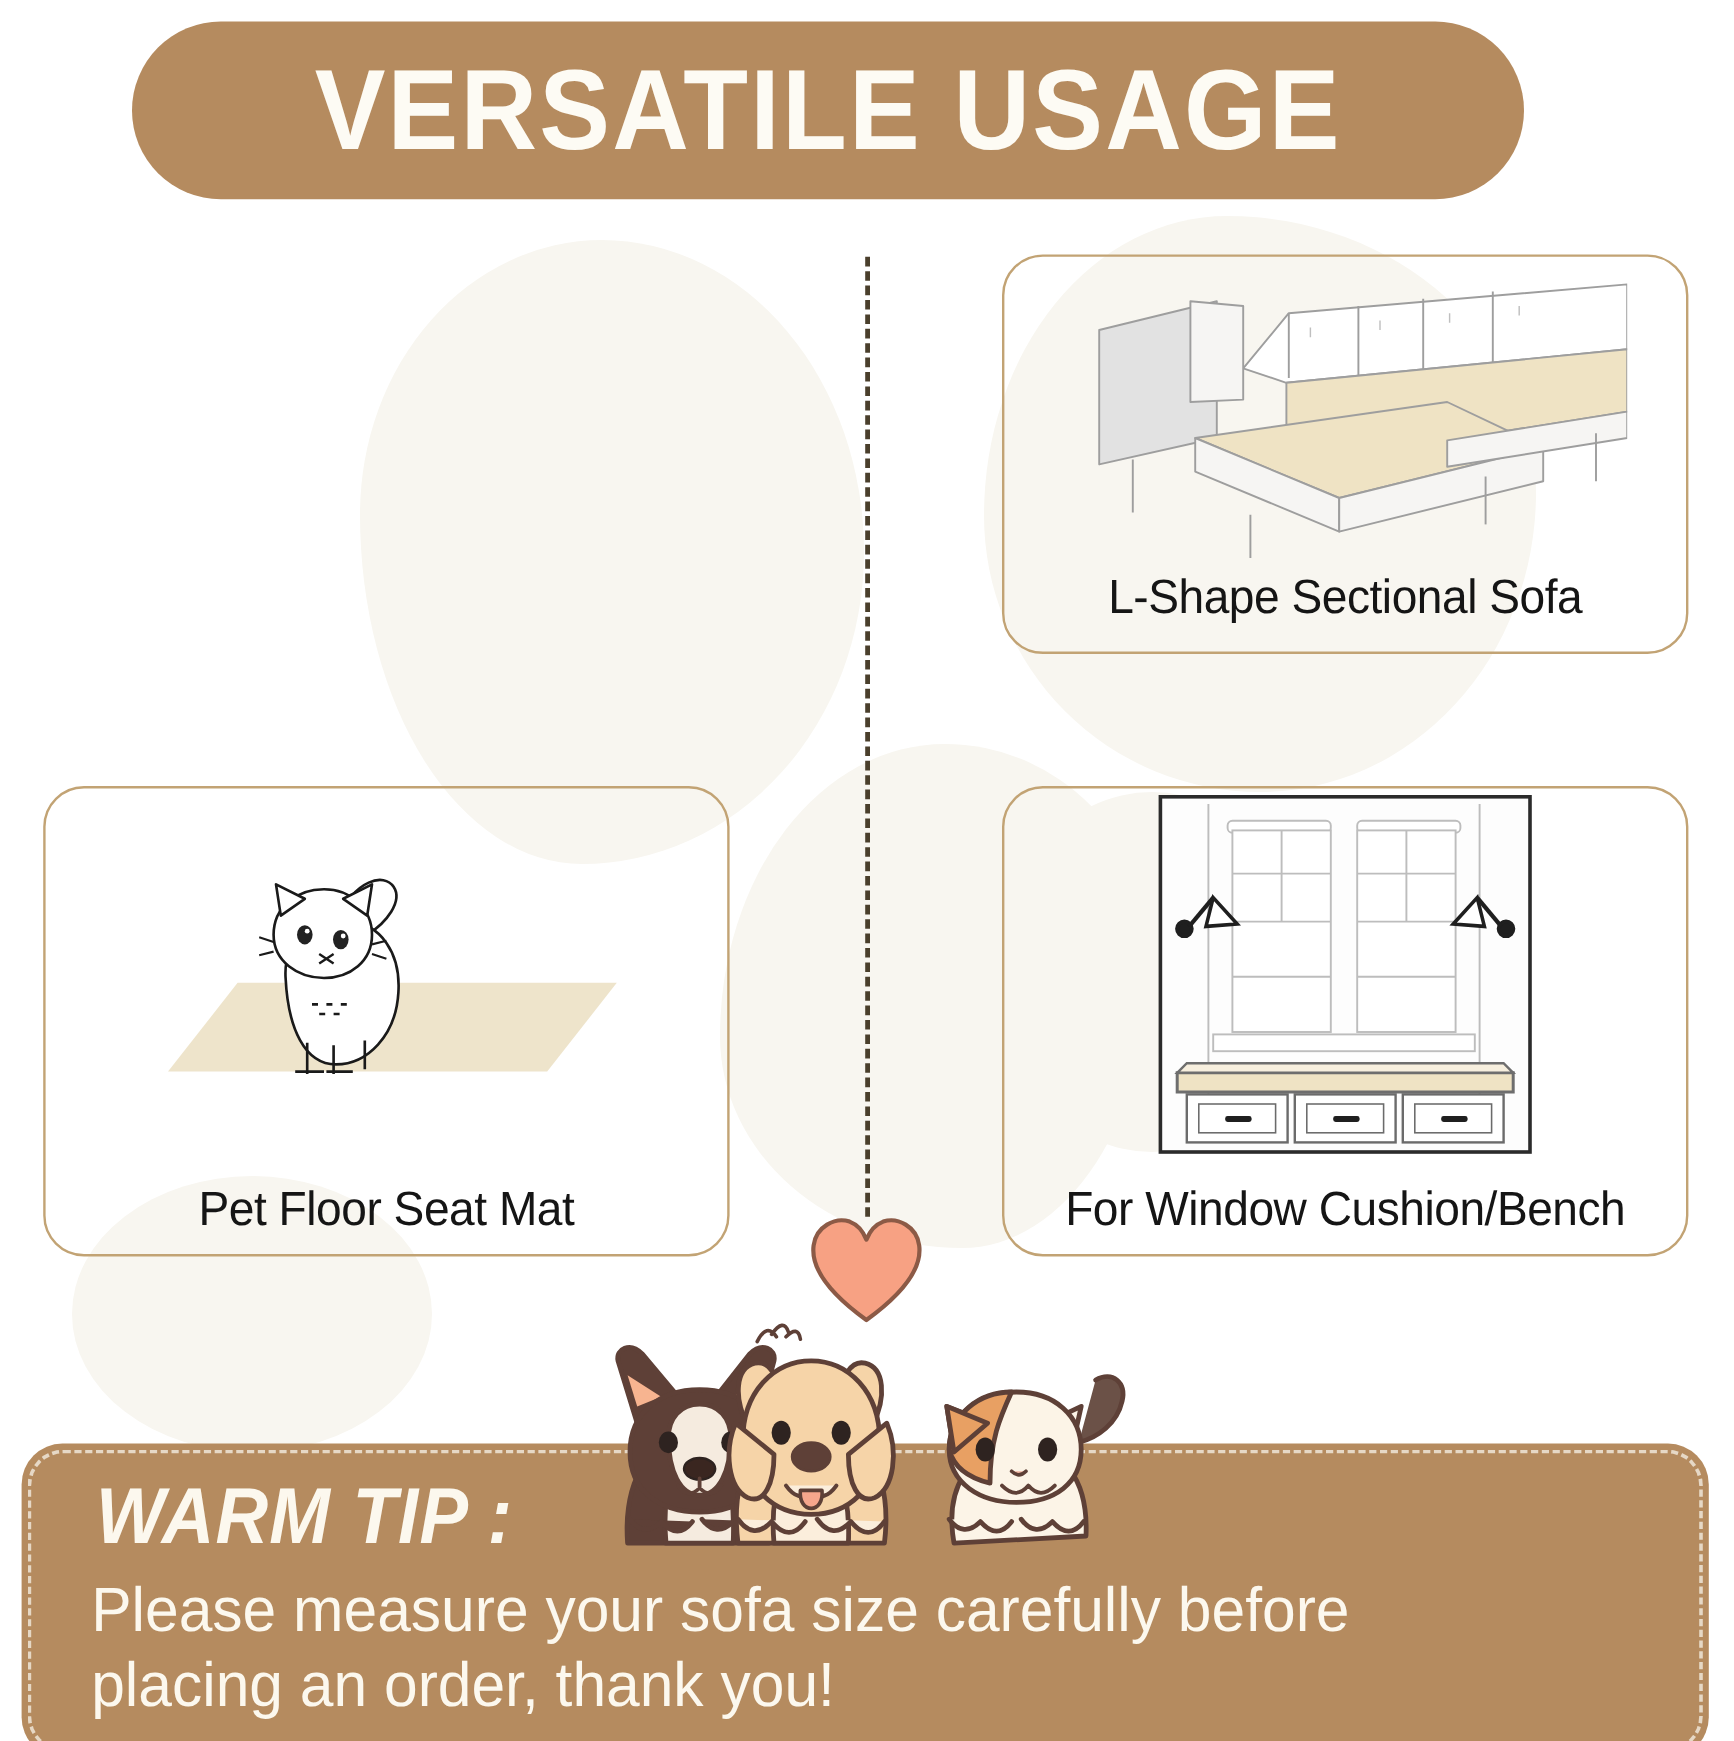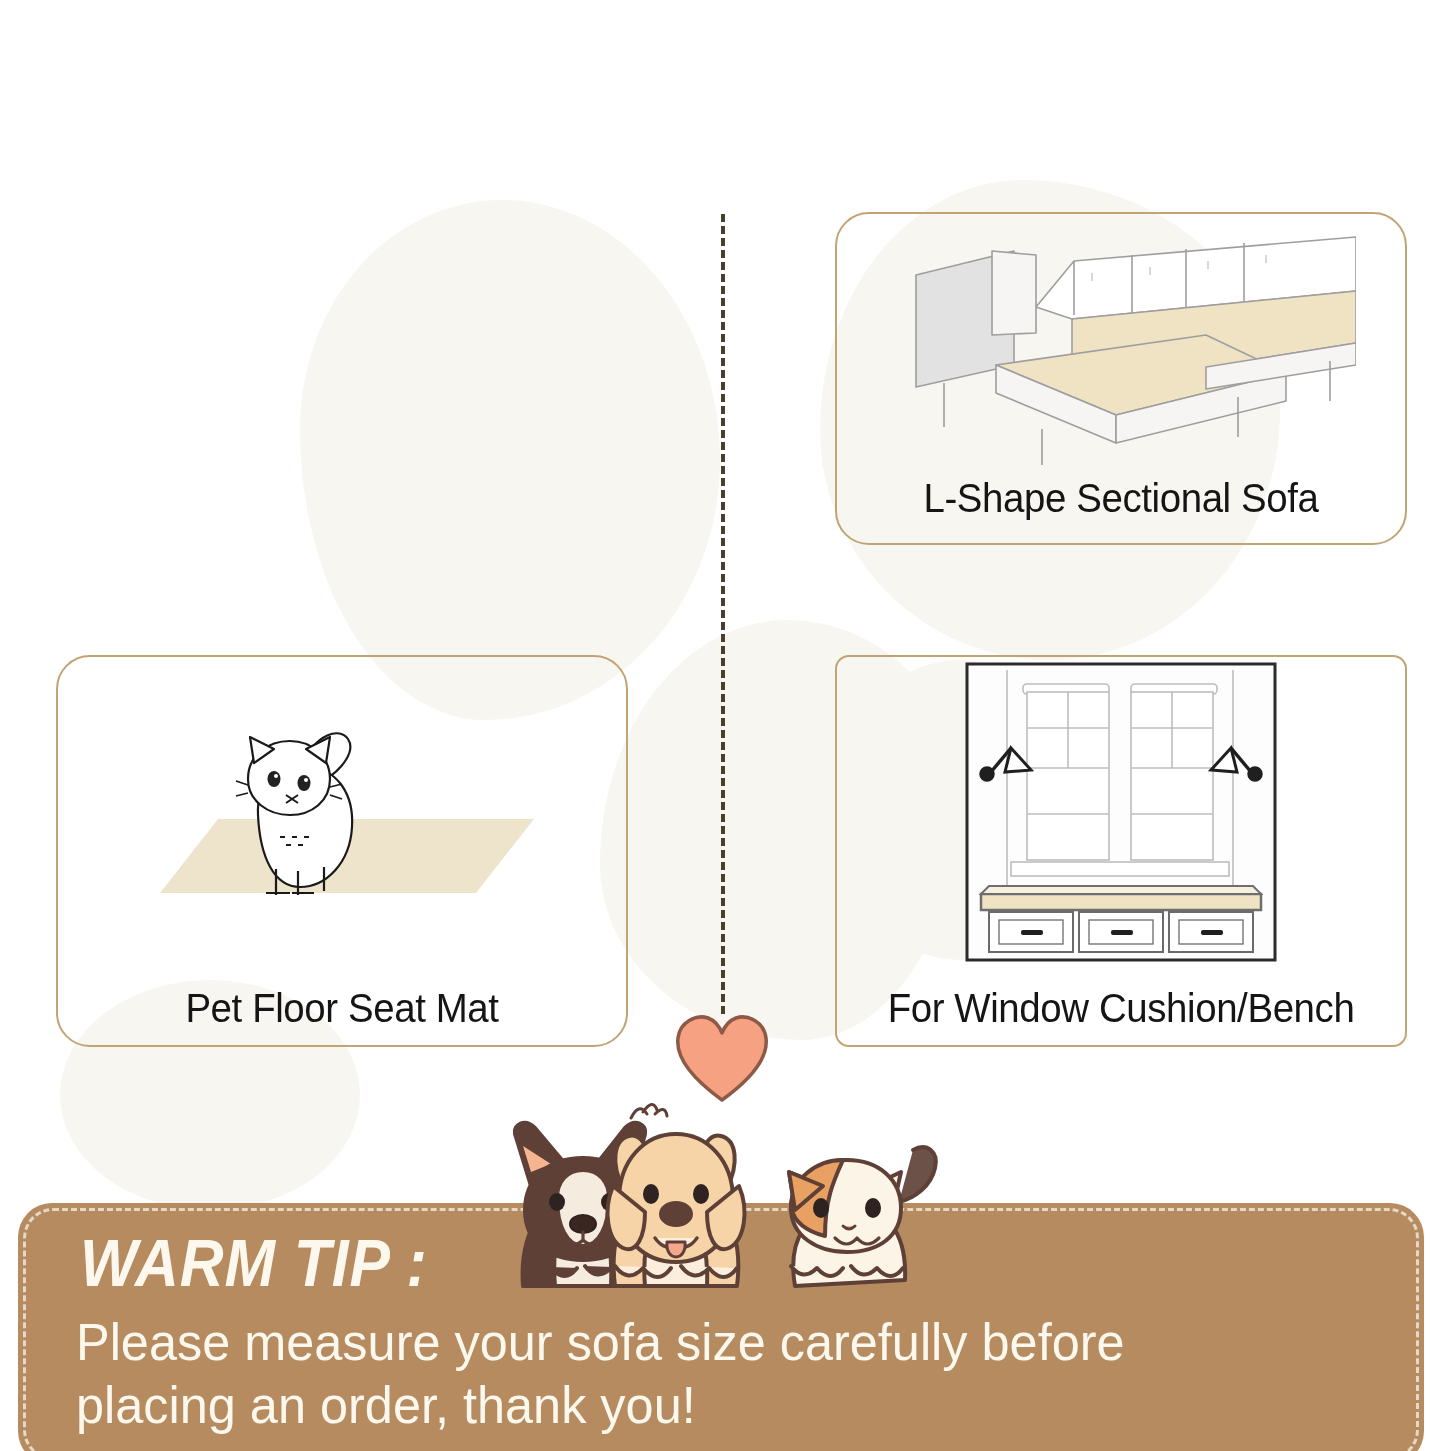--- a/index.html
+++ b/index.html
@@ -33,22 +33,22 @@
     white-space:nowrap;
   }
 
   
   .card {
     position:absolute; background:transparent;
     border:2.5px solid #C2A374; border-radius:34px; z-index:2;
   }
   .card-1 { left:48px;  top:212px; width:572px; height:378px; }
   .card-2 { left:835px; top:212px; width:572px; height:333px; }
-  .card-3 { left:56px;  top:655px; width:572px; height:392px; }
-  .card-4 { left:835px; top:655px; width:572px; height:392px;border-radius:14px; }
+  .card-3 { left:36px;  top:655px; width:572px; height:392px; }
+  .card-4 { left:835px; top:655px; width:572px; height:392px; }
 
   .card-art {
     position:absolute; left:0; right:0; top:8px; bottom:86px;
     display:flex; align-items:center; justify-content:center;
   }
   .card-label {
     position:absolute; left:0; right:0; bottom:22px;
     text-align:center; color:#151515; font-size:40px;
     letter-spacing:-0.4px; white-space:nowrap;
     font-family:"Liberation Sans", sans-serif;
@@ -93,20 +93,23 @@
 <body>
 
 <div id="root">
 
   <div class="blob blob-a"></div>
   <div class="blob blob-b"></div>
   <div class="blob blob-c"></div>
   <div class="blob blob-d"></div>
   <div class="blob blob-e"></div>
 
+  <div class="header-pill">
+    <div class="header-title">VERSATILE USAGE</div>
+  </div>
 
   <div class="divider"></div>
 
 
   <div class="card card-2">
     <div class="card-art">
       <svg width="470" height="250" viewBox="0 0 470 250">
         <g stroke="#9E9E9E" stroke-width="1.6" fill="#FFFFFF" stroke-linejoin="round">
 
           <path d="M150 92 L188 46 L470 22 L470 76 L186 104 Z"></path>

